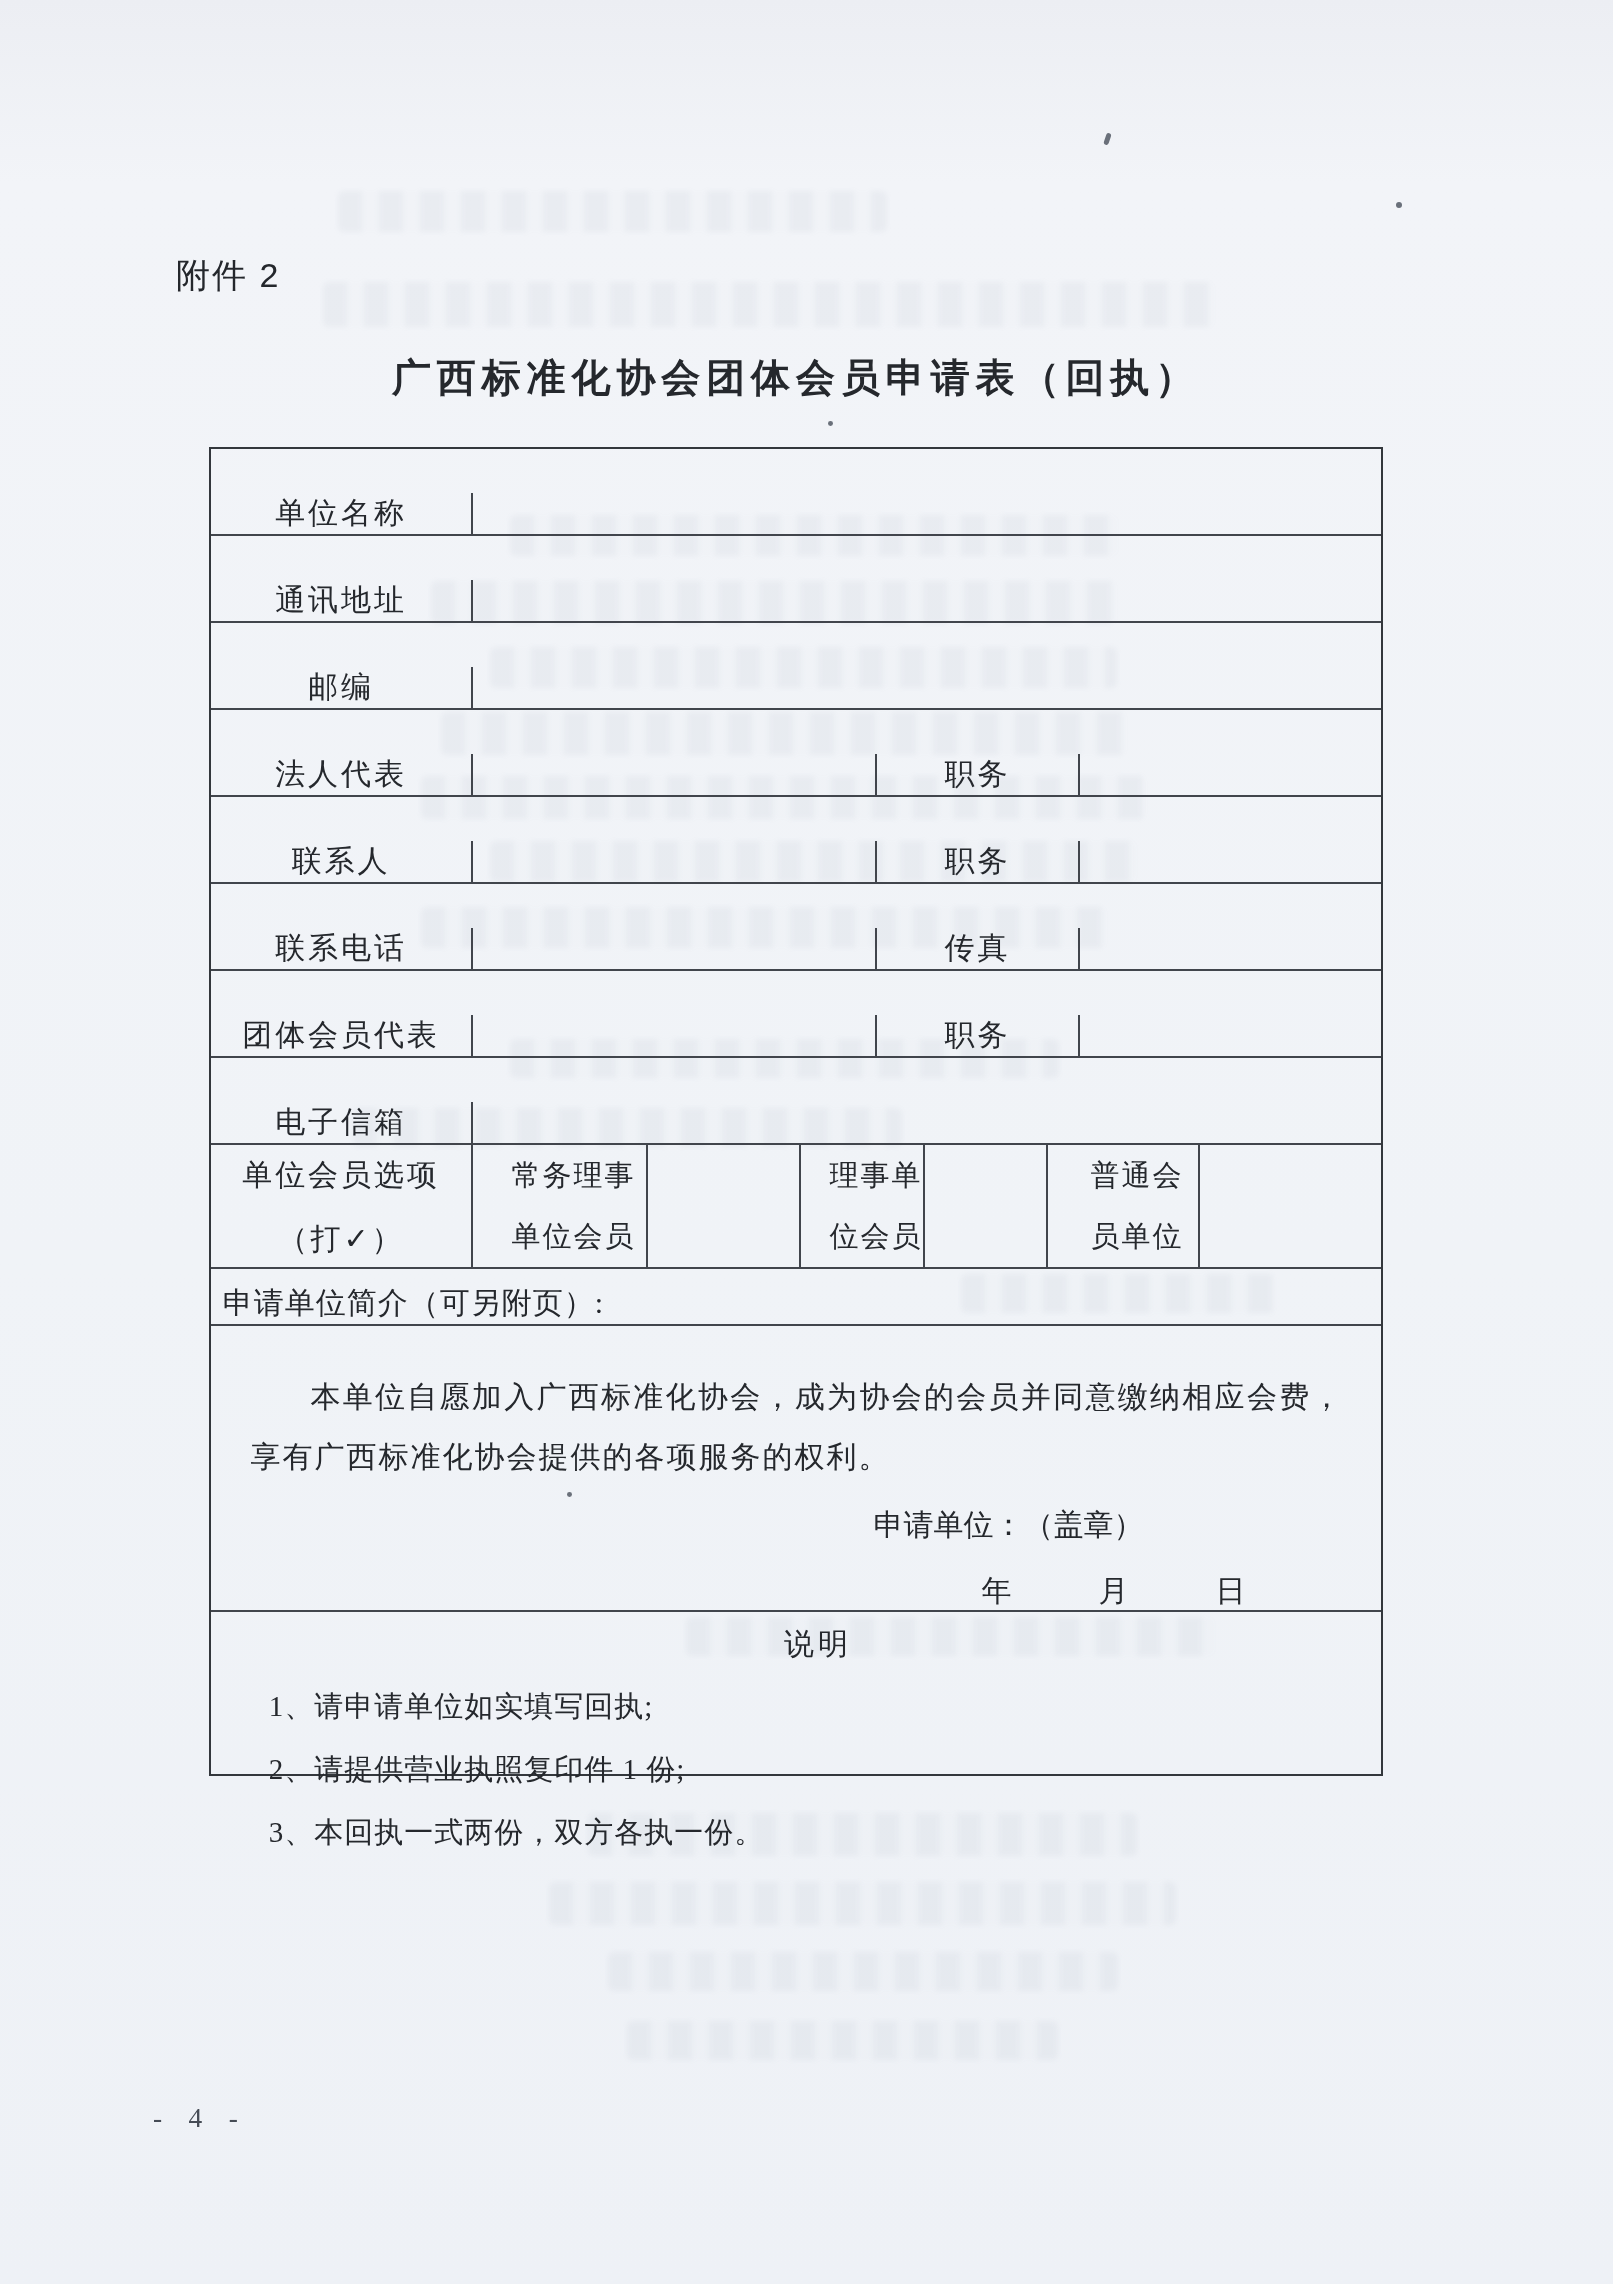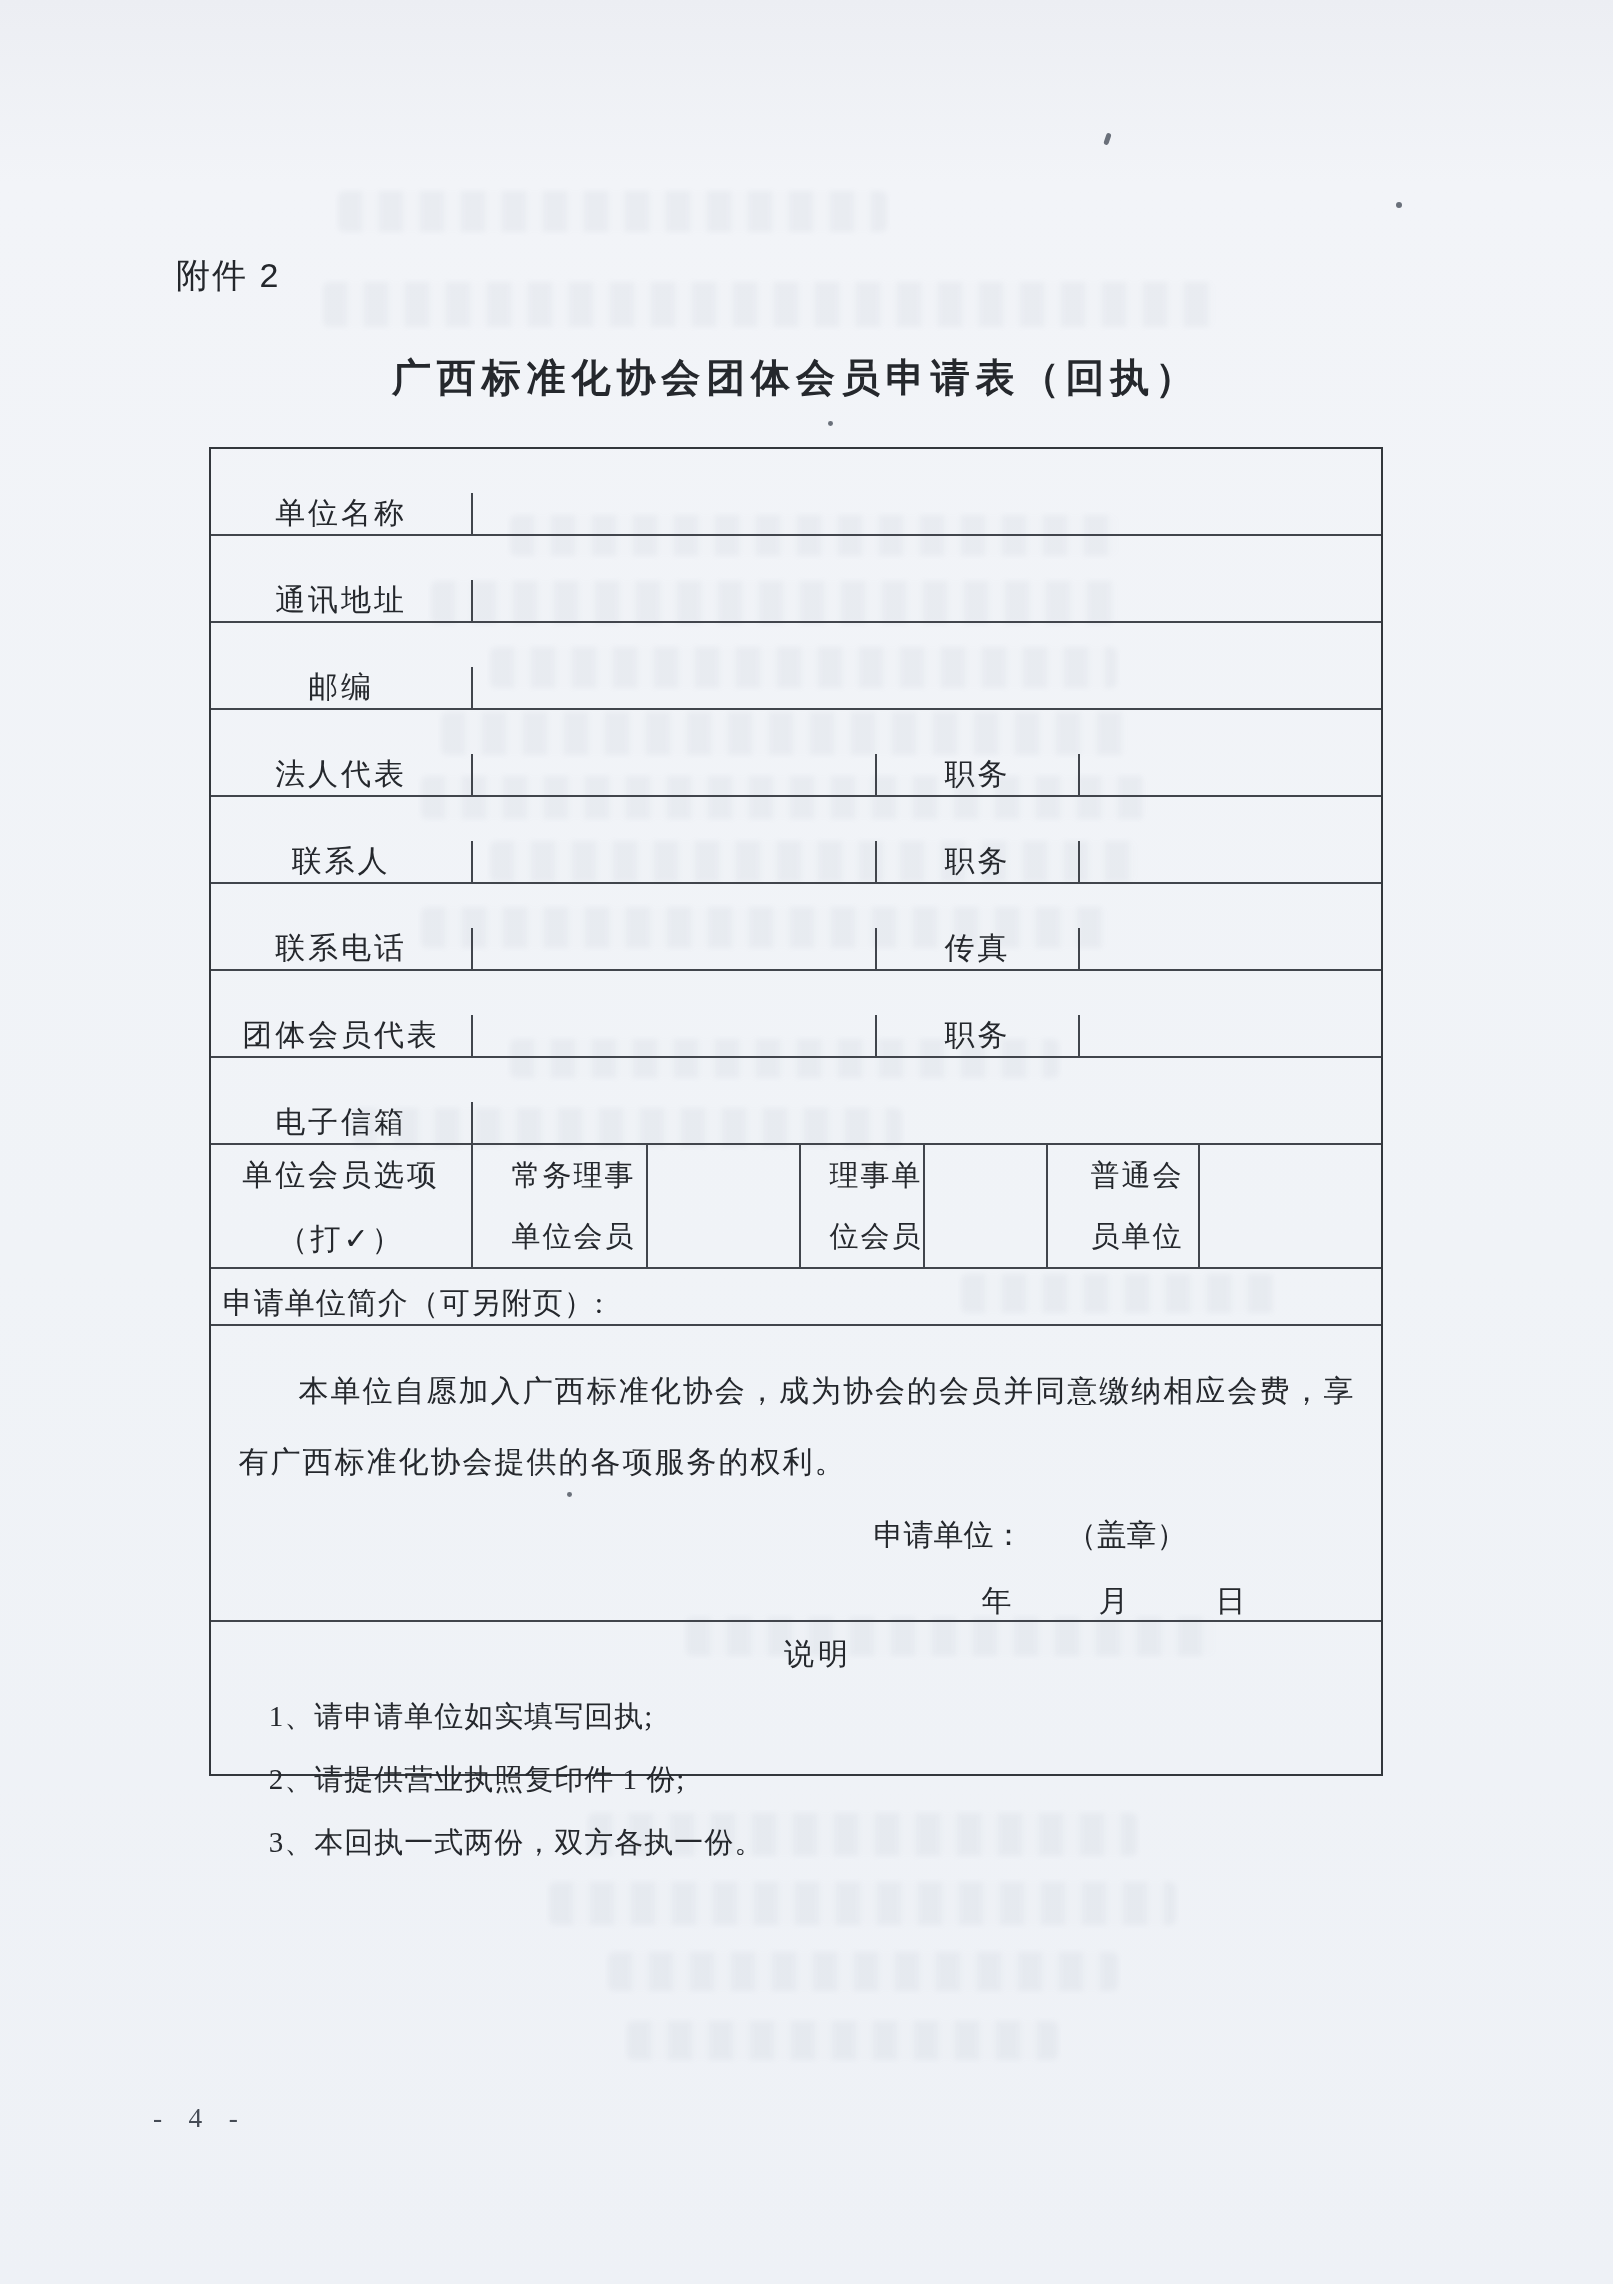--- a/index.html
+++ b/index.html
@@ -56,22 +56,22 @@
   .h66{height:65px;margin-top:44px;}
   .opt-row{height:128px;}
   .opt-name{white-space:pre-line;line-height:61px;font-size:29px;letter-spacing:2px;padding-left:28px;}
   .w-o1{width:175px;}.w-b1{width:153px;}
   .w-o2{width:124px;}.w-b2{width:123px;}
   .w-o3{width:152px;}
   .two-line{flex-direction:column;justify-content:center;gap:29px;line-height:35px;}
   .sec{display:block;box-sizing:border-box;border-bottom:2px solid #41454c;}
   .intro-sec{height:147px;padding:13.7px 15.7px 0 11.8px;}
   .statement-sec{height:315px;padding:29px 25.5px 0 27.4px;}
-  .decl{margin:0;text-indent:2em;line-height:71px;letter-spacing:2px;text-align:justify;}
-  .sig-row{margin-top:18px;padding-left:635px;display:flex;gap:43px;line-height:39px;}
+  .decl{margin:12px;text-indent:2em;line-height:60px;letter-spacing:2px;text-align:justify;}
+  .sig-row{margin-top:18px;padding-left:635px;display:flex;line-height:39px;}
   .date-row{margin-top:27.4px;padding-left:743px;display:flex;gap:87px;line-height:39px;}
   .notes-sec{flex:1;padding-top:11.8px;border-bottom:none;display:block;padding-left:44px;}
   .notes-heading{text-align:center;letter-spacing:3.9px;line-height:39px;}
   .notes-list{margin-top:11.8px;padding-left:13.7px;font-size:29px;line-height:63px;letter-spacing:1px;}
   .page-number{
     position:absolute;left:153px;top:2103px;
     font-size:27.4px;letter-spacing:9.8px;color:#454b55;
   }
 </style>
 </head>

